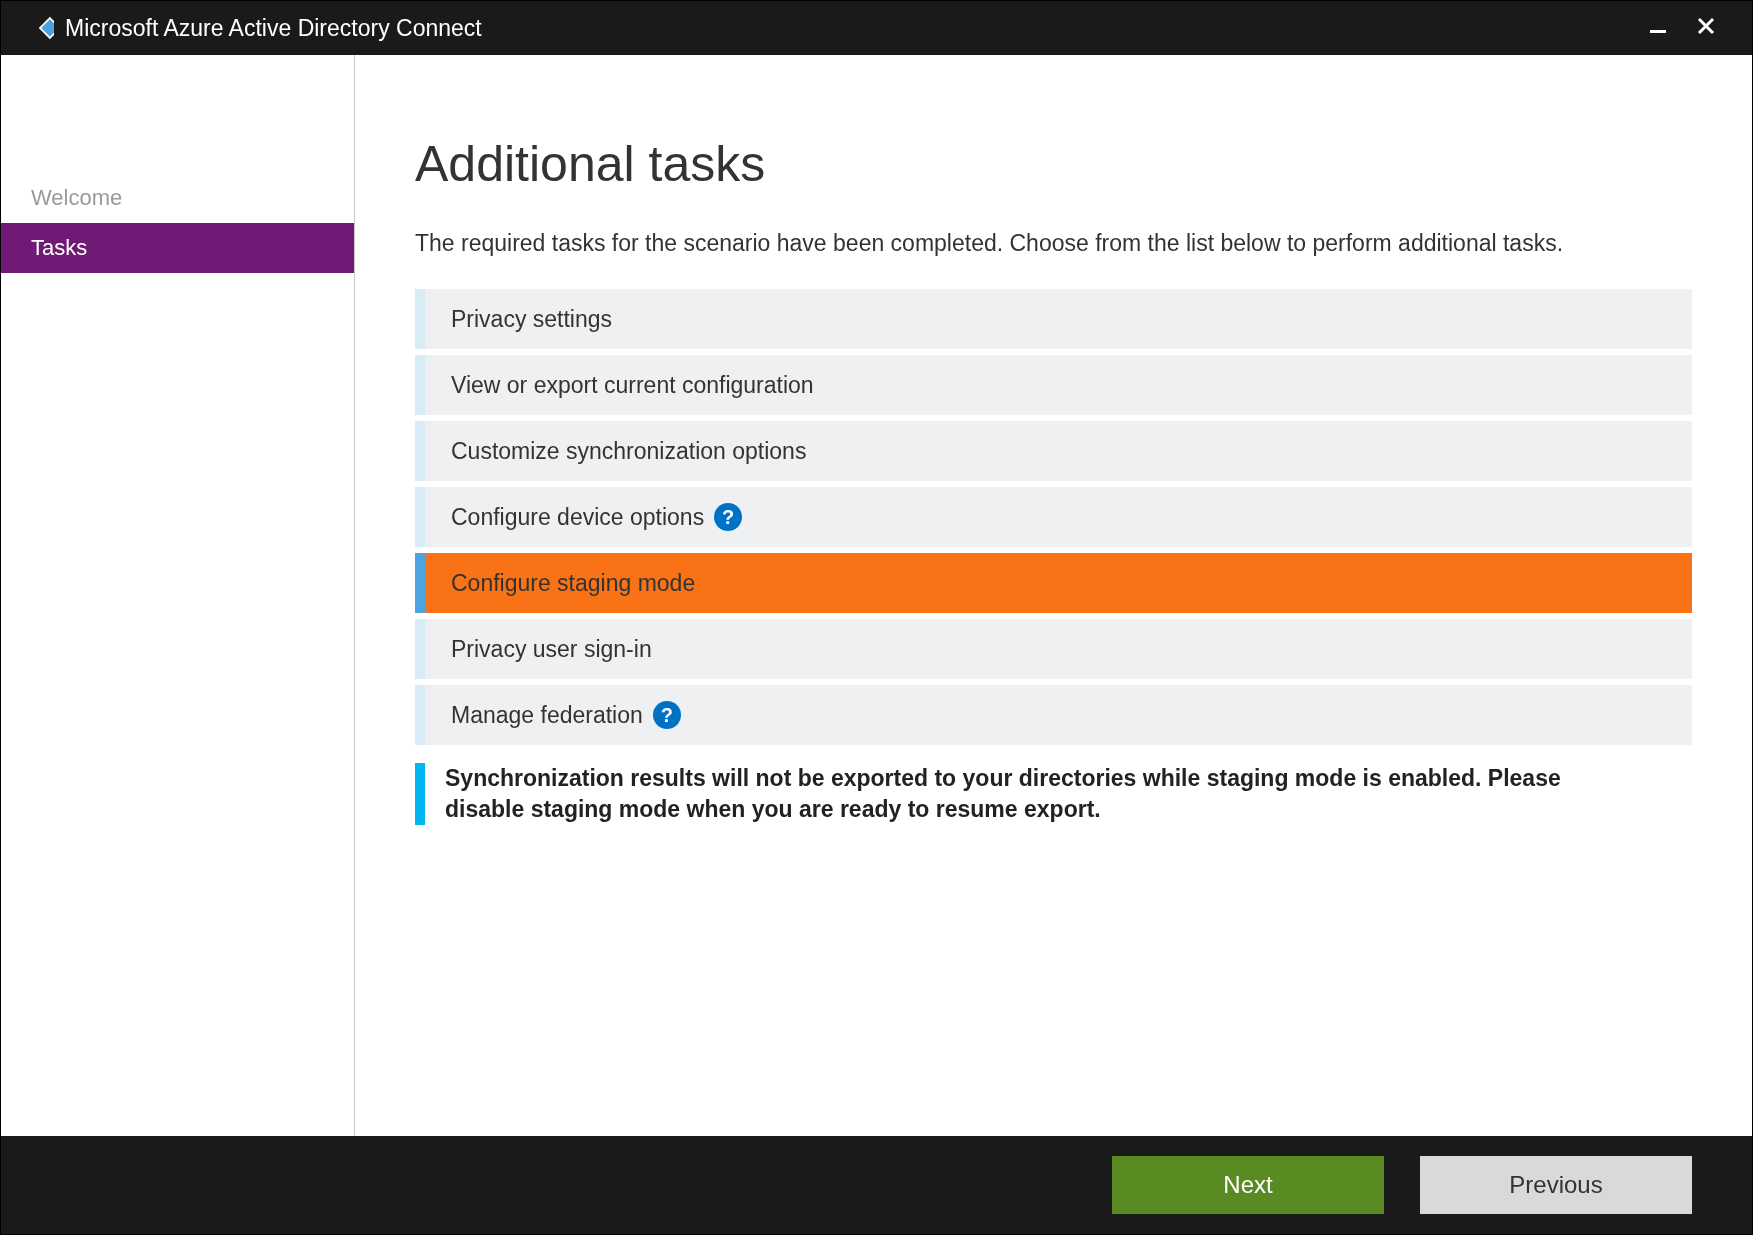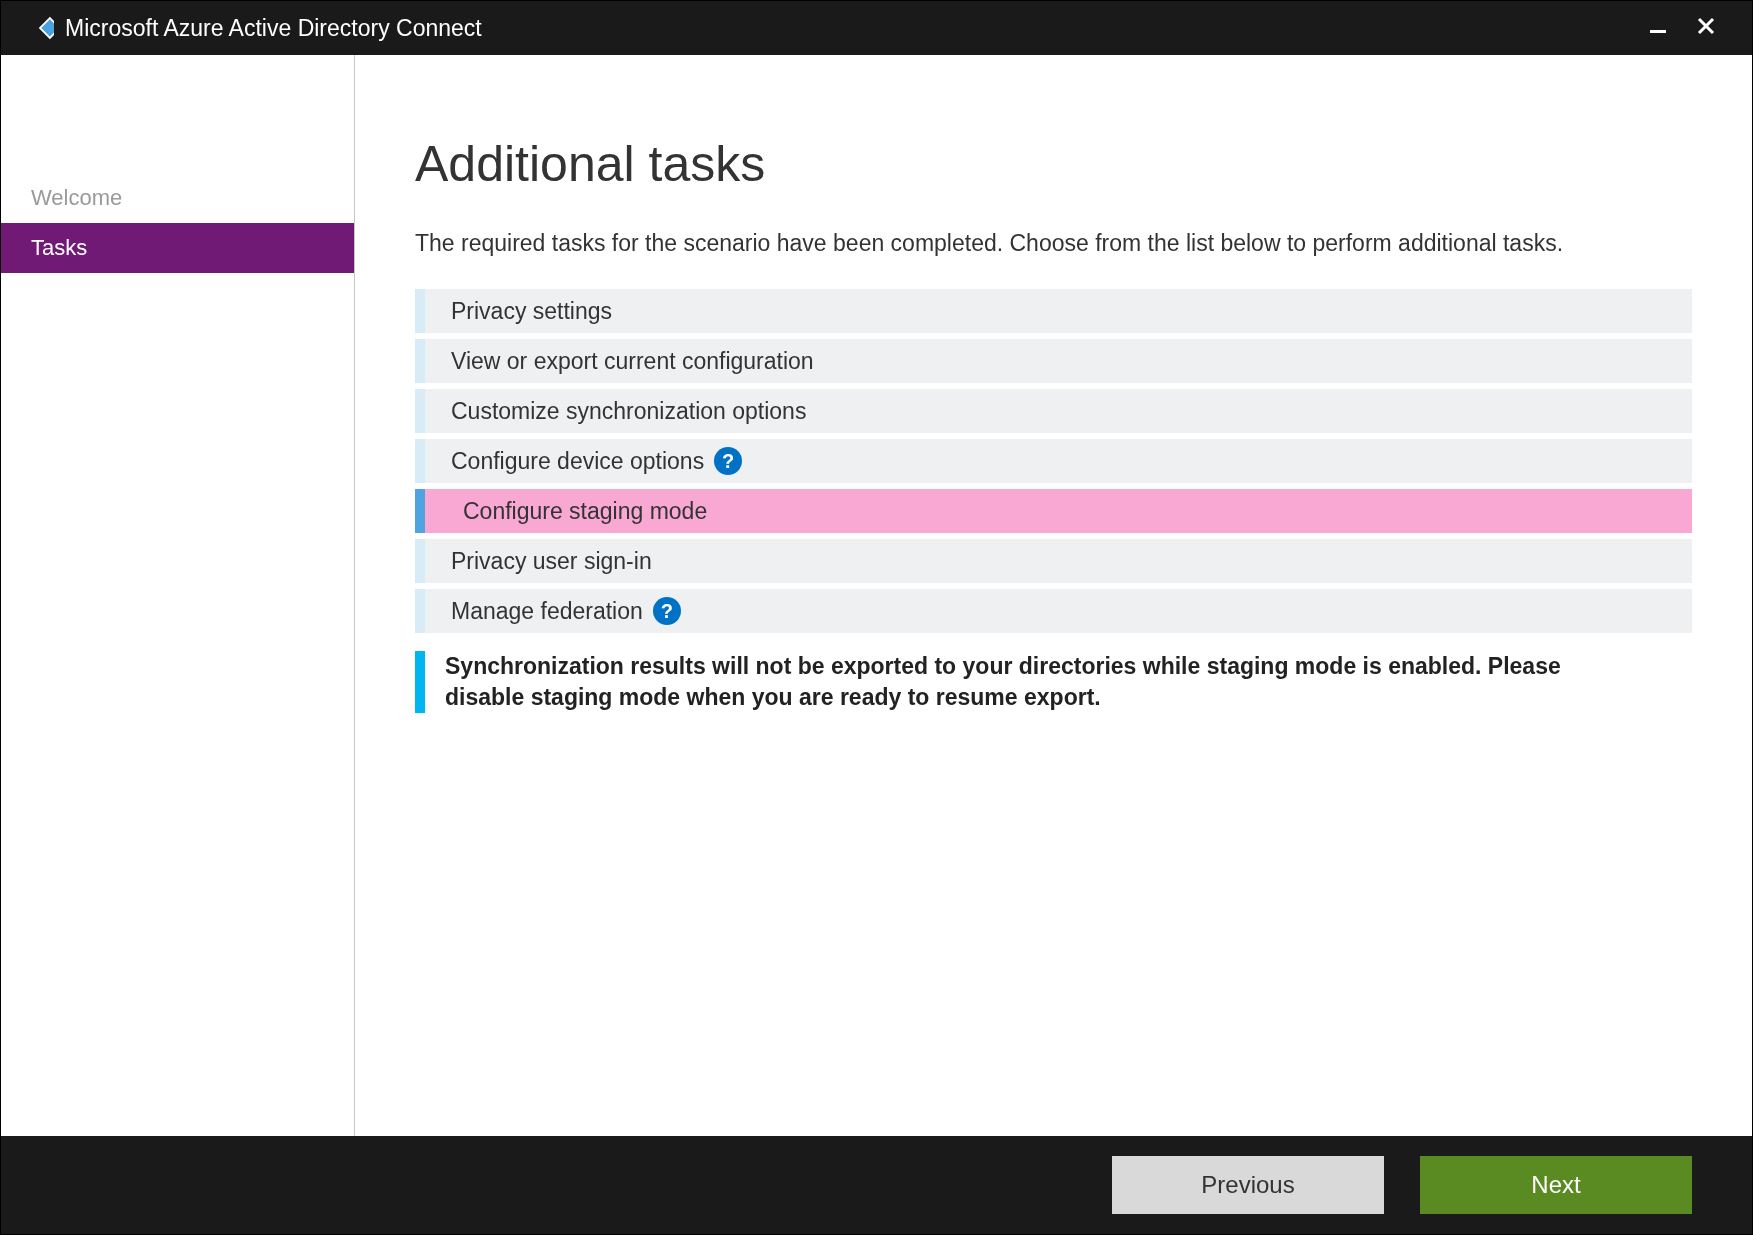--- a/index.html
+++ b/index.html
@@ -11,25 +11,25 @@
   .titlebar .win-controls { display: flex; gap: 28px; padding-right: 12px; }
   .titlebar .win-btn { color: #fff; font-size: 24px; cursor: pointer; }
   .body { flex: 1; display: flex; background: #fff; min-height: 0; }
   .sidebar { width: 354px; border-right: 1px solid #c8c8c8; padding-top: 118px; }
   .sidebar .step { font-size: 22px; padding: 12px 30px; color: #9a9a9a; cursor: default; }
   .sidebar .step.active { background: #701a75; color: #fff; }
   .main { flex: 1; padding: 80px 60px 30px 60px; overflow: hidden; }
   .main h1 { font-size: 50px; font-weight: 300; color: #333; margin-bottom: 34px; }
   .main .intro { font-size: 23px; color: #333; line-height: 1.4; margin-bottom: 30px; max-width: 1220px; }
   .task-list { display: flex; flex-direction: column; gap: 6px; }
-  .task-item { display: flex; align-items: center; background: #eef0f1; height: 44px; cursor: pointer; }
+  .task-item { display: flex; align-items: center; background: #eef0f1; height: 60px; cursor: pointer; }
   .task-item .accent { width: 10px; height: 100%; background: #d8ecf7; }
   .task-item .label { padding-left: 26px; font-size: 23px; color: #333; }
   .task-item .help { margin-left: 10px; width: 28px; height: 28px; border-radius: 50%; background: #0072c6; color: #fff; display:flex; align-items:center; justify-content:center; font-weight:bold; font-size:20px; }
-  .task-item.selected { background: #f9a8d4; gap: 12px; }
+  .task-item.selected { background: #f97316; }
   .task-item.selected .accent { background: #4fa3e0; }
   .notice { display: flex; margin-top: 18px; }
   .notice .bar { width: 10px; background: #00b6f0; flex: none; }
   .notice .text { padding-left: 20px; font-size: 23px; font-weight: 700; color: #222; line-height: 1.35; max-width: 1160px; }
   .footer { background: #1a1a1a; height: 98px; display: flex; align-items: center; justify-content: flex-end; padding-right: 60px; gap: 36px; }
   .btn { width: 272px; height: 58px; font-size: 24px; display:flex; align-items:center; justify-content:center; cursor:pointer; border: none; }
   .btn.prev { background: #d9d9d9; color: #333; }
   .btn.next { background: #5a8a22; color: #fff; }
 </style>
 </head>
@@ -119,17 +119,17 @@
 
       <div class="notice">
         <div class="bar"></div>
         <div class="text">Synchronization results will not be exported to your directories while staging mode is enabled. Please disable staging mode when you are ready to resume export.</div>
       </div>
     </div>
 
   </div>
 
   <div class="footer">
+    <button class="btn next">Next</button>
     <button class="btn prev">Previous</button>
-    <button class="btn next">Next</button>
   </div>
 
 </div>
 
 </body></html>

